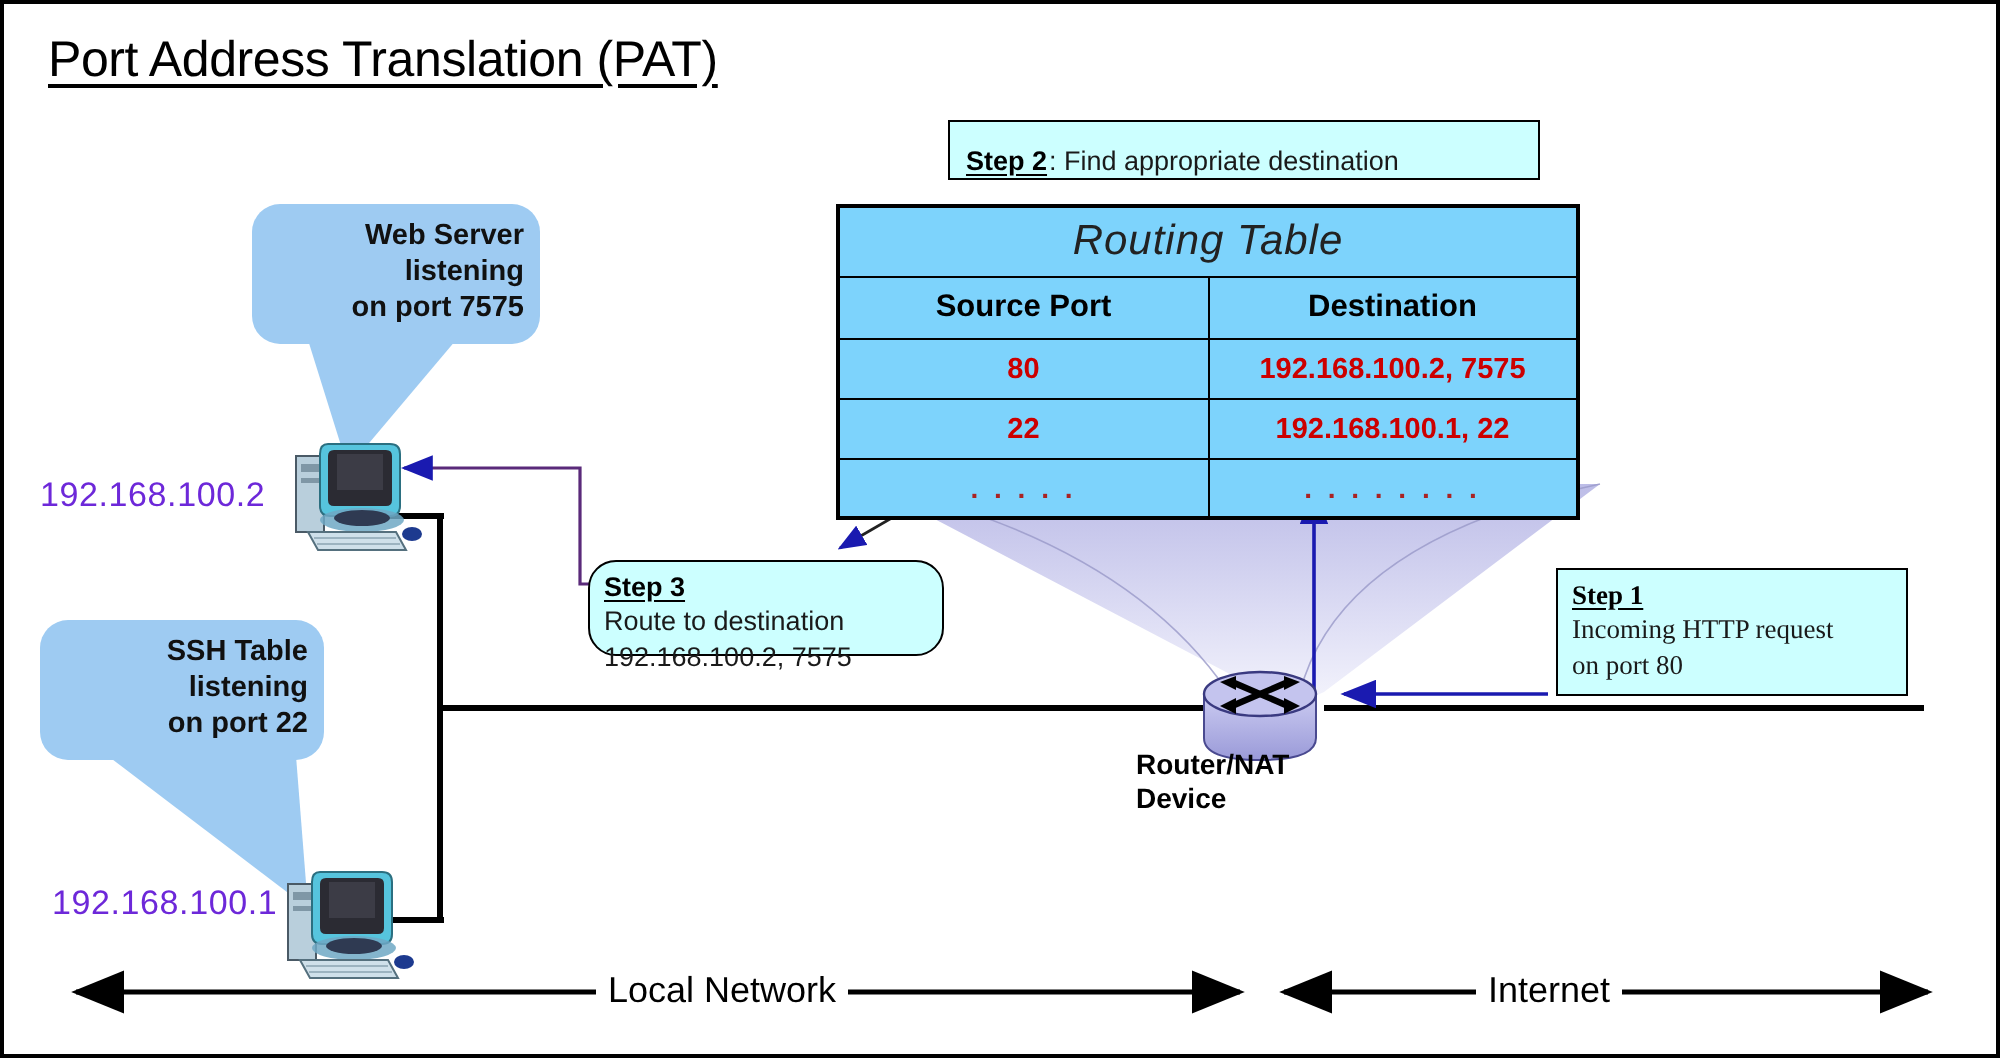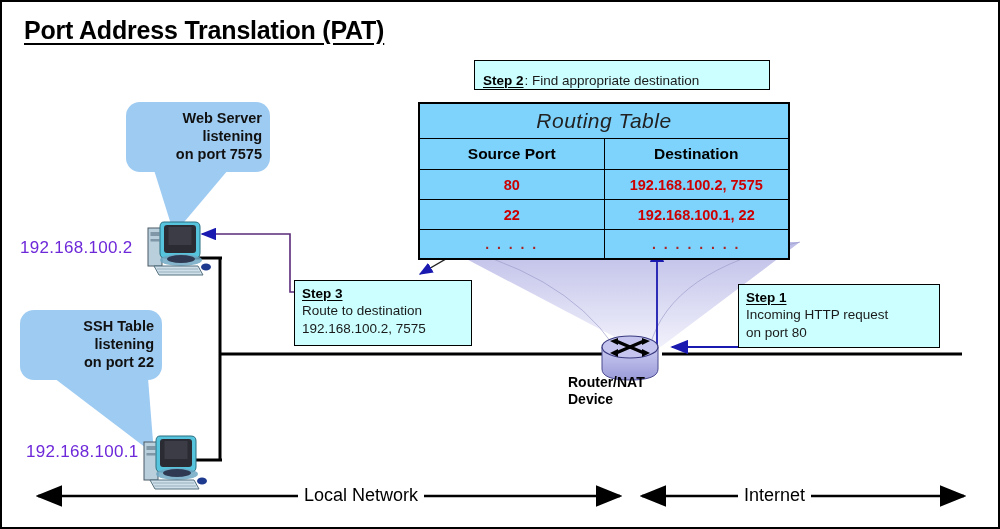--- a/index.html
+++ b/index.html
@@ -20,21 +20,21 @@
     box-sizing: border-box;
     overflow: hidden;
   }
   .abs { position: absolute; }
 
   
   #page-title {
     left: 22px;
     top: 14px;
     font-size: 25px;
-    font-weight: bold;
+    font-weight: normal;
     color: #000000;
     letter-spacing: -0.2px;
     text-decoration: underline;
     text-underline-offset: 4px;
     white-space: nowrap;
     text-align: right;
   }
 
   
   .step-box {
@@ -58,27 +58,29 @@
     width: 296px;
     height: 30px;
     padding: 11px 8px;
     white-space: nowrap;
   }
   #step2-box .step-title { margin-right: 1px; }
   #step3-box {
     left: 292px;
     top: 278px;
     width: 178px;
-    height: 66px;
+    height: 48px;
+    border-radius: 14px;
   }
   #step1-box {
-    left: 736px;
+    left: 776px;
     top: 282px;
-    width: 202px;
+    width: 176px;
     height: 64px;
+    font-family: Liberation Serif, serif;
   }
 
   
   #routing-table {
     left: 416px;
     top: 100px;
     width: 372px;
     border: 1.5px solid #000000;
     border-collapse: collapse;
     background: #7dd3fc;

